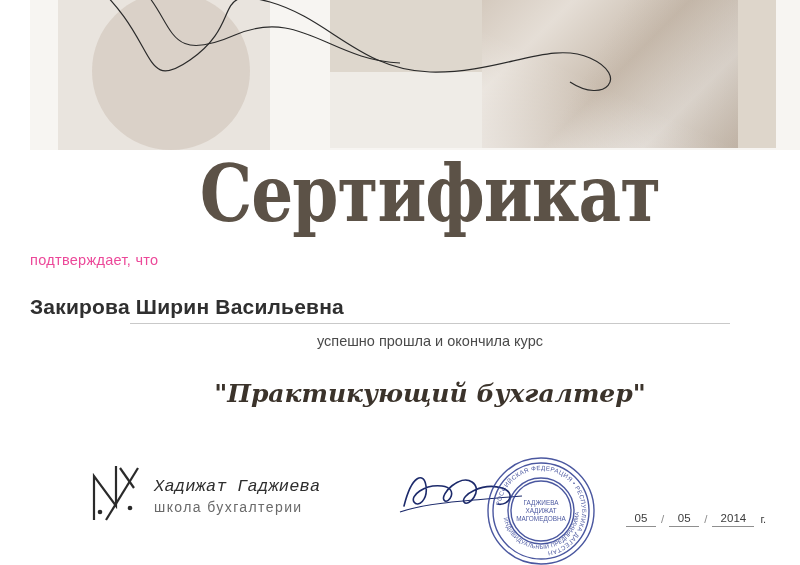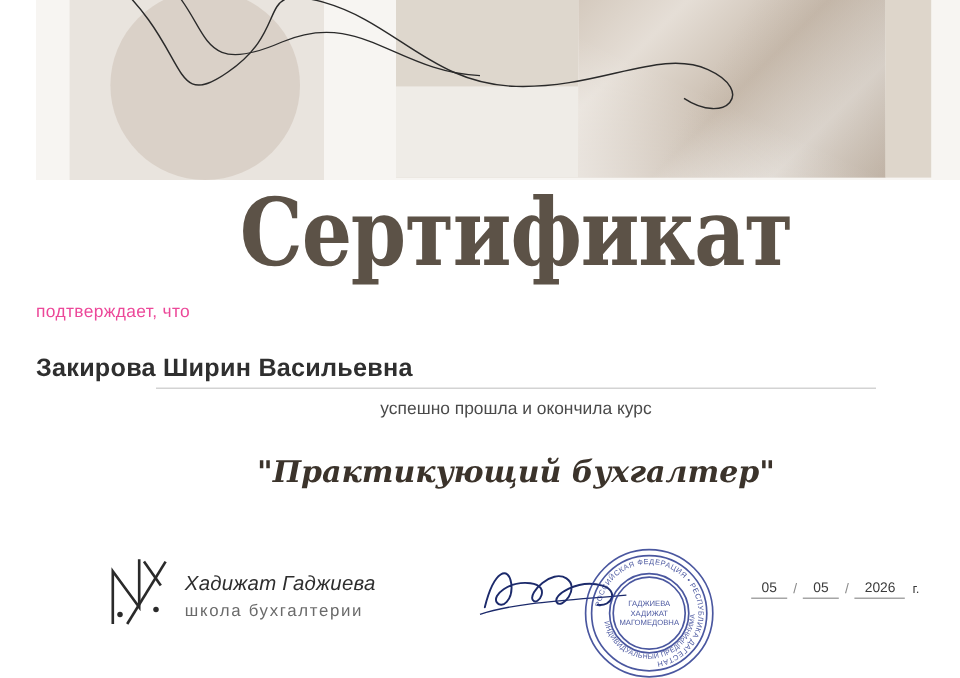--- a/index.html
+++ b/index.html
@@ -180,21 +180,21 @@
     position: relative;
     margin-right: 12px;
   }
   .logo-text {
     display: flex;
     flex-direction: column;
     justify-content: center;
     padding-top: 6px;
   }
   .logo-name {
-    font-family: Liberation Sans, sans-serif;
+    font-family: Liberation Mono, monospace;
     font-style: italic;
     font-size: 17px;
     color: #2e2e2e;
     letter-spacing: .2px;
   }
   .logo-sub {
     font-size: 14px;
     color: #6a6a6a;
     letter-spacing: 1.4px;
     margin-top: 3px;
@@ -212,21 +212,21 @@
     position: absolute;
     left: 455px;
     top: 455px;
     width: 112px;
     height: 112px;
   }
 
   .date-block {
     position: absolute;
     left: 596px;
-    top: 484px;
+    top: 512px;
     display: flex;
     align-items: flex-end;
     font-size: 11.5px;
     color: #3b3b3b;
   }
   .date-field {
     width: 30px;
     text-align: center;
     border-bottom: 1px solid #8f8f8f;
     padding-bottom: 2px;
@@ -318,17 +318,17 @@
         <text x="56" y="66" text-anchor="middle" font-family="'Liberation Sans', sans-serif" font-size="6.4" fill="#2b3a8f">МАГОМЕДОВНА</text>
       </g>
     </svg>
   </div>
 
   <div class="date-block">
     <span class="date-field">05</span>
     <span class="date-sep">/</span>
     <span class="date-field">05</span>
     <span class="date-sep">/</span>
-    <span class="date-field year">2026</span>
+    <span class="date-field year">2014</span>
     <span class="date-suffix">г.</span>
   </div>
 
 </div>
 
 </body></html>

